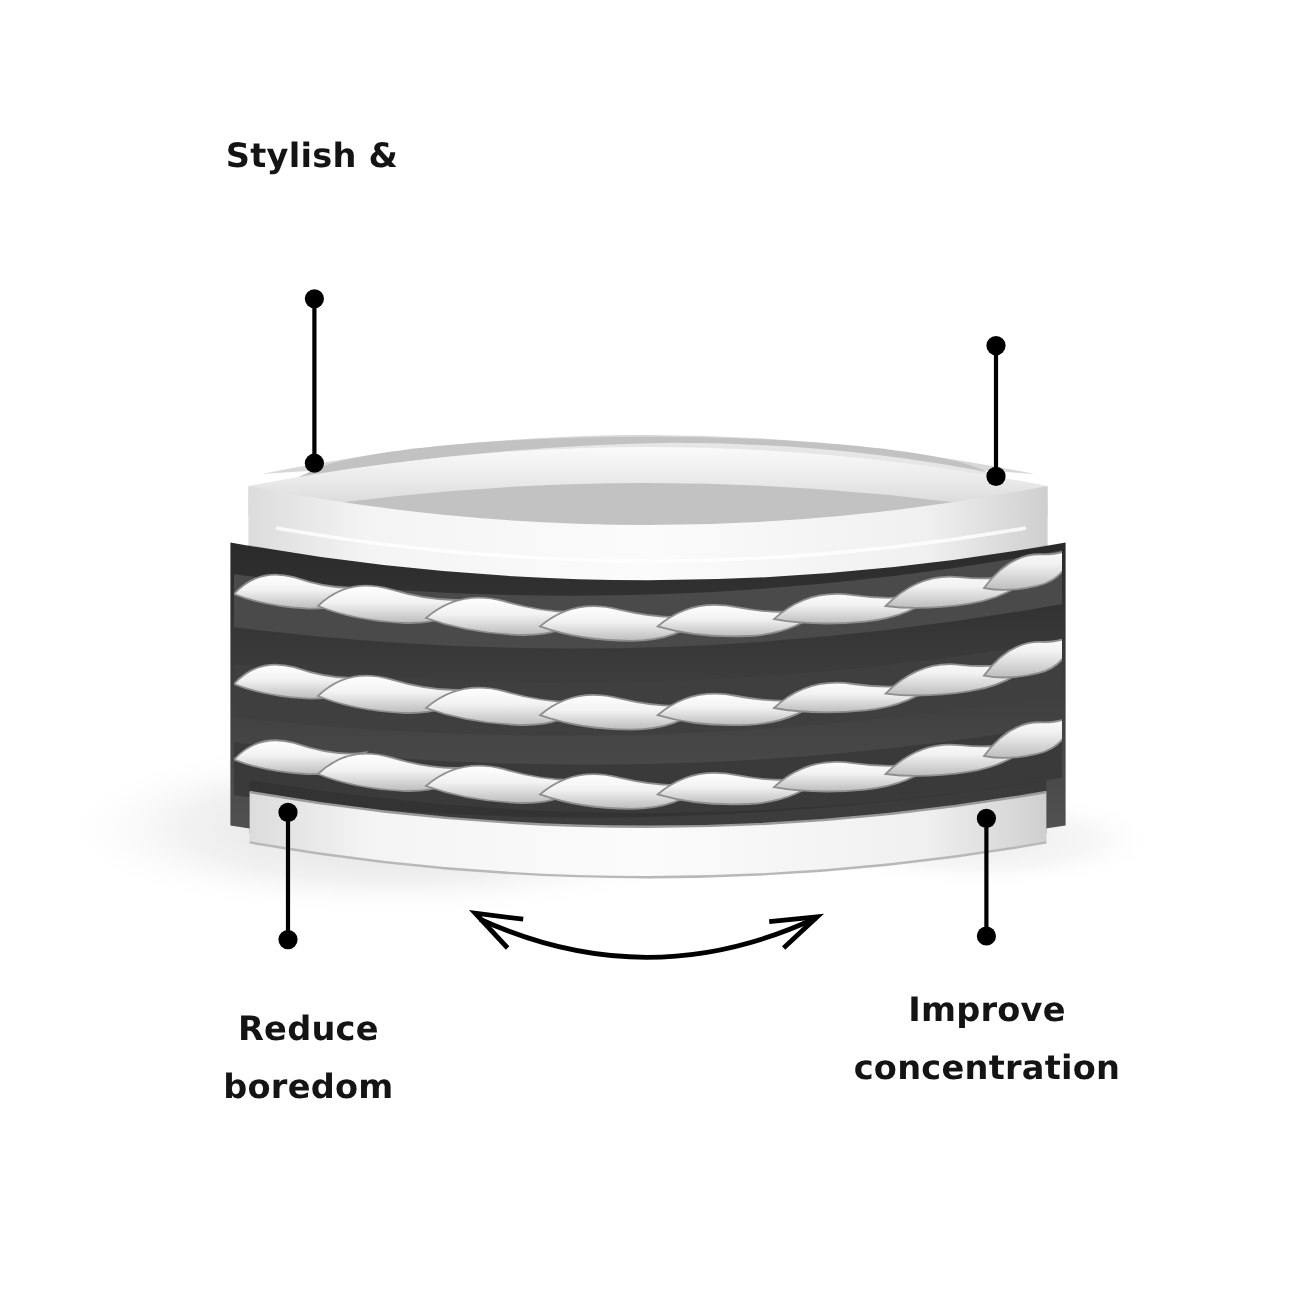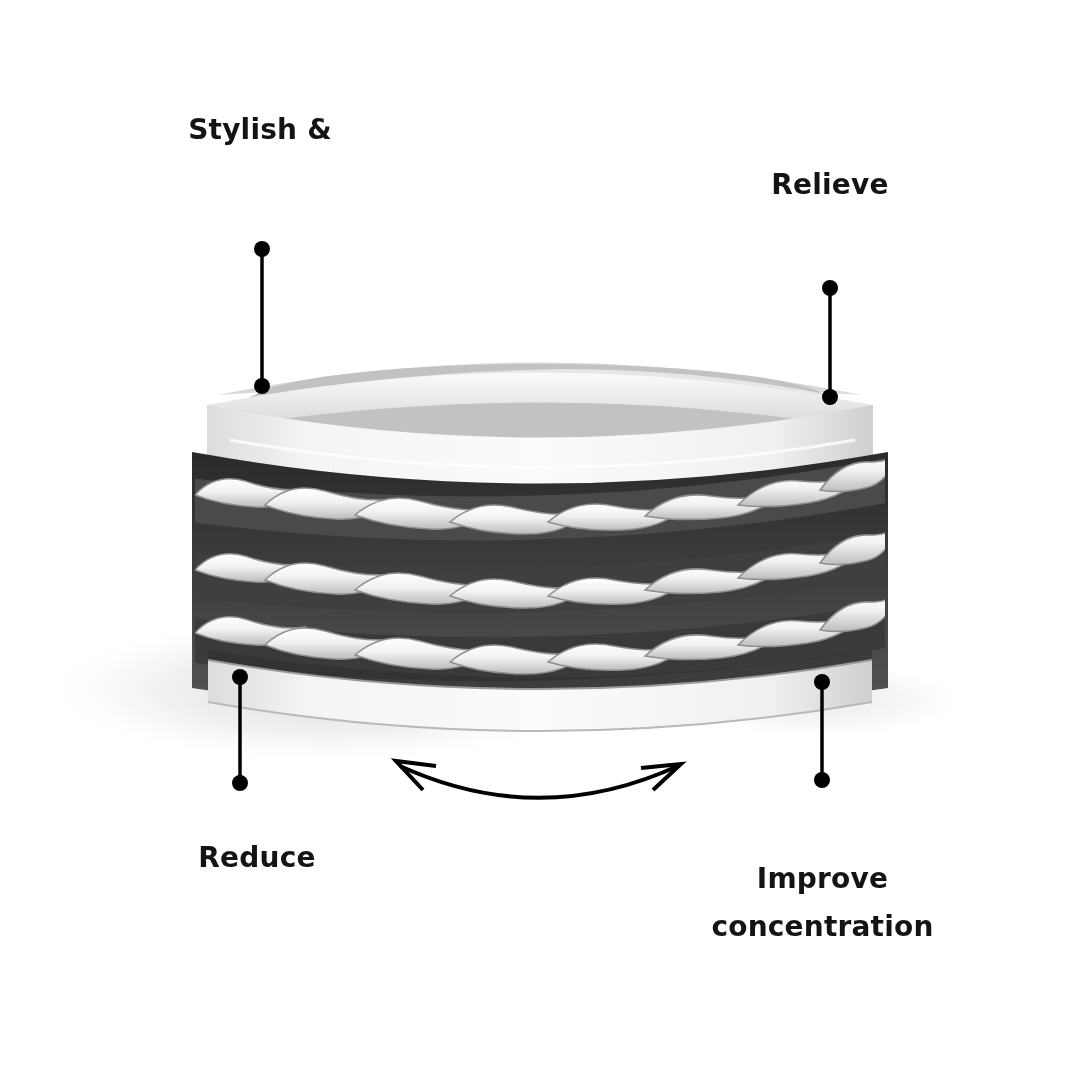--- a/index.html
+++ b/index.html
@@ -27,21 +27,21 @@
     text-align: center;
     font-weight: 700;
     letter-spacing: 0.2px;
     white-space: nowrap;
     color: #141414;
   }
   .label span { display: block; }
   #label-stylish { left: 170px; top: 106px; width: 180px; }
   #label-relieve { left: 750px; top: 161px; width: 160px; }
   #label-reduce  { left: 172px; top: 834px; width: 170px; }
-  #label-improve { left: 700px; top: 818px; width: 245px; margin-top: 37px; }
+  #label-improve { left: 700px; top: 818px; width: 245px; }
 </style>
 </head>
 <body>
 
 <svg class="canvas" viewBox="0 0 1080 1080" xmlns="http://www.w3.org/2000/svg">
   <defs>
     <radialGradient id="shadowGrad" cx="0.5" cy="0.5" r="0.5">
       <stop offset="0" stop-color="#d9d9d9" stop-opacity="0.9"></stop>
       <stop offset="0.6" stop-color="#e8e8e8" stop-opacity="0.6"></stop>
       <stop offset="1" stop-color="#ffffff" stop-opacity="0"></stop>
@@ -172,23 +172,23 @@
     <path d="M436 766 L396 761 L423 790"></path>
     <path d="M641 768 L681 764 L653 790"></path>
   </g>
 </svg>
 
 <div class="label" id="label-stylish">
   <span>Stylish &amp;</span>
 </div>
 
 <div class="label" id="label-relieve">
-  <span>Relieve</span>
 </div>
 
 <div class="label" id="label-reduce">
   <span>Reduce</span>
+  <span>boredom</span>
 </div>
 
 <div class="label" id="label-improve">
   <span>Improve</span>
   <span>concentration</span>
 </div>
 
 </body></html>

